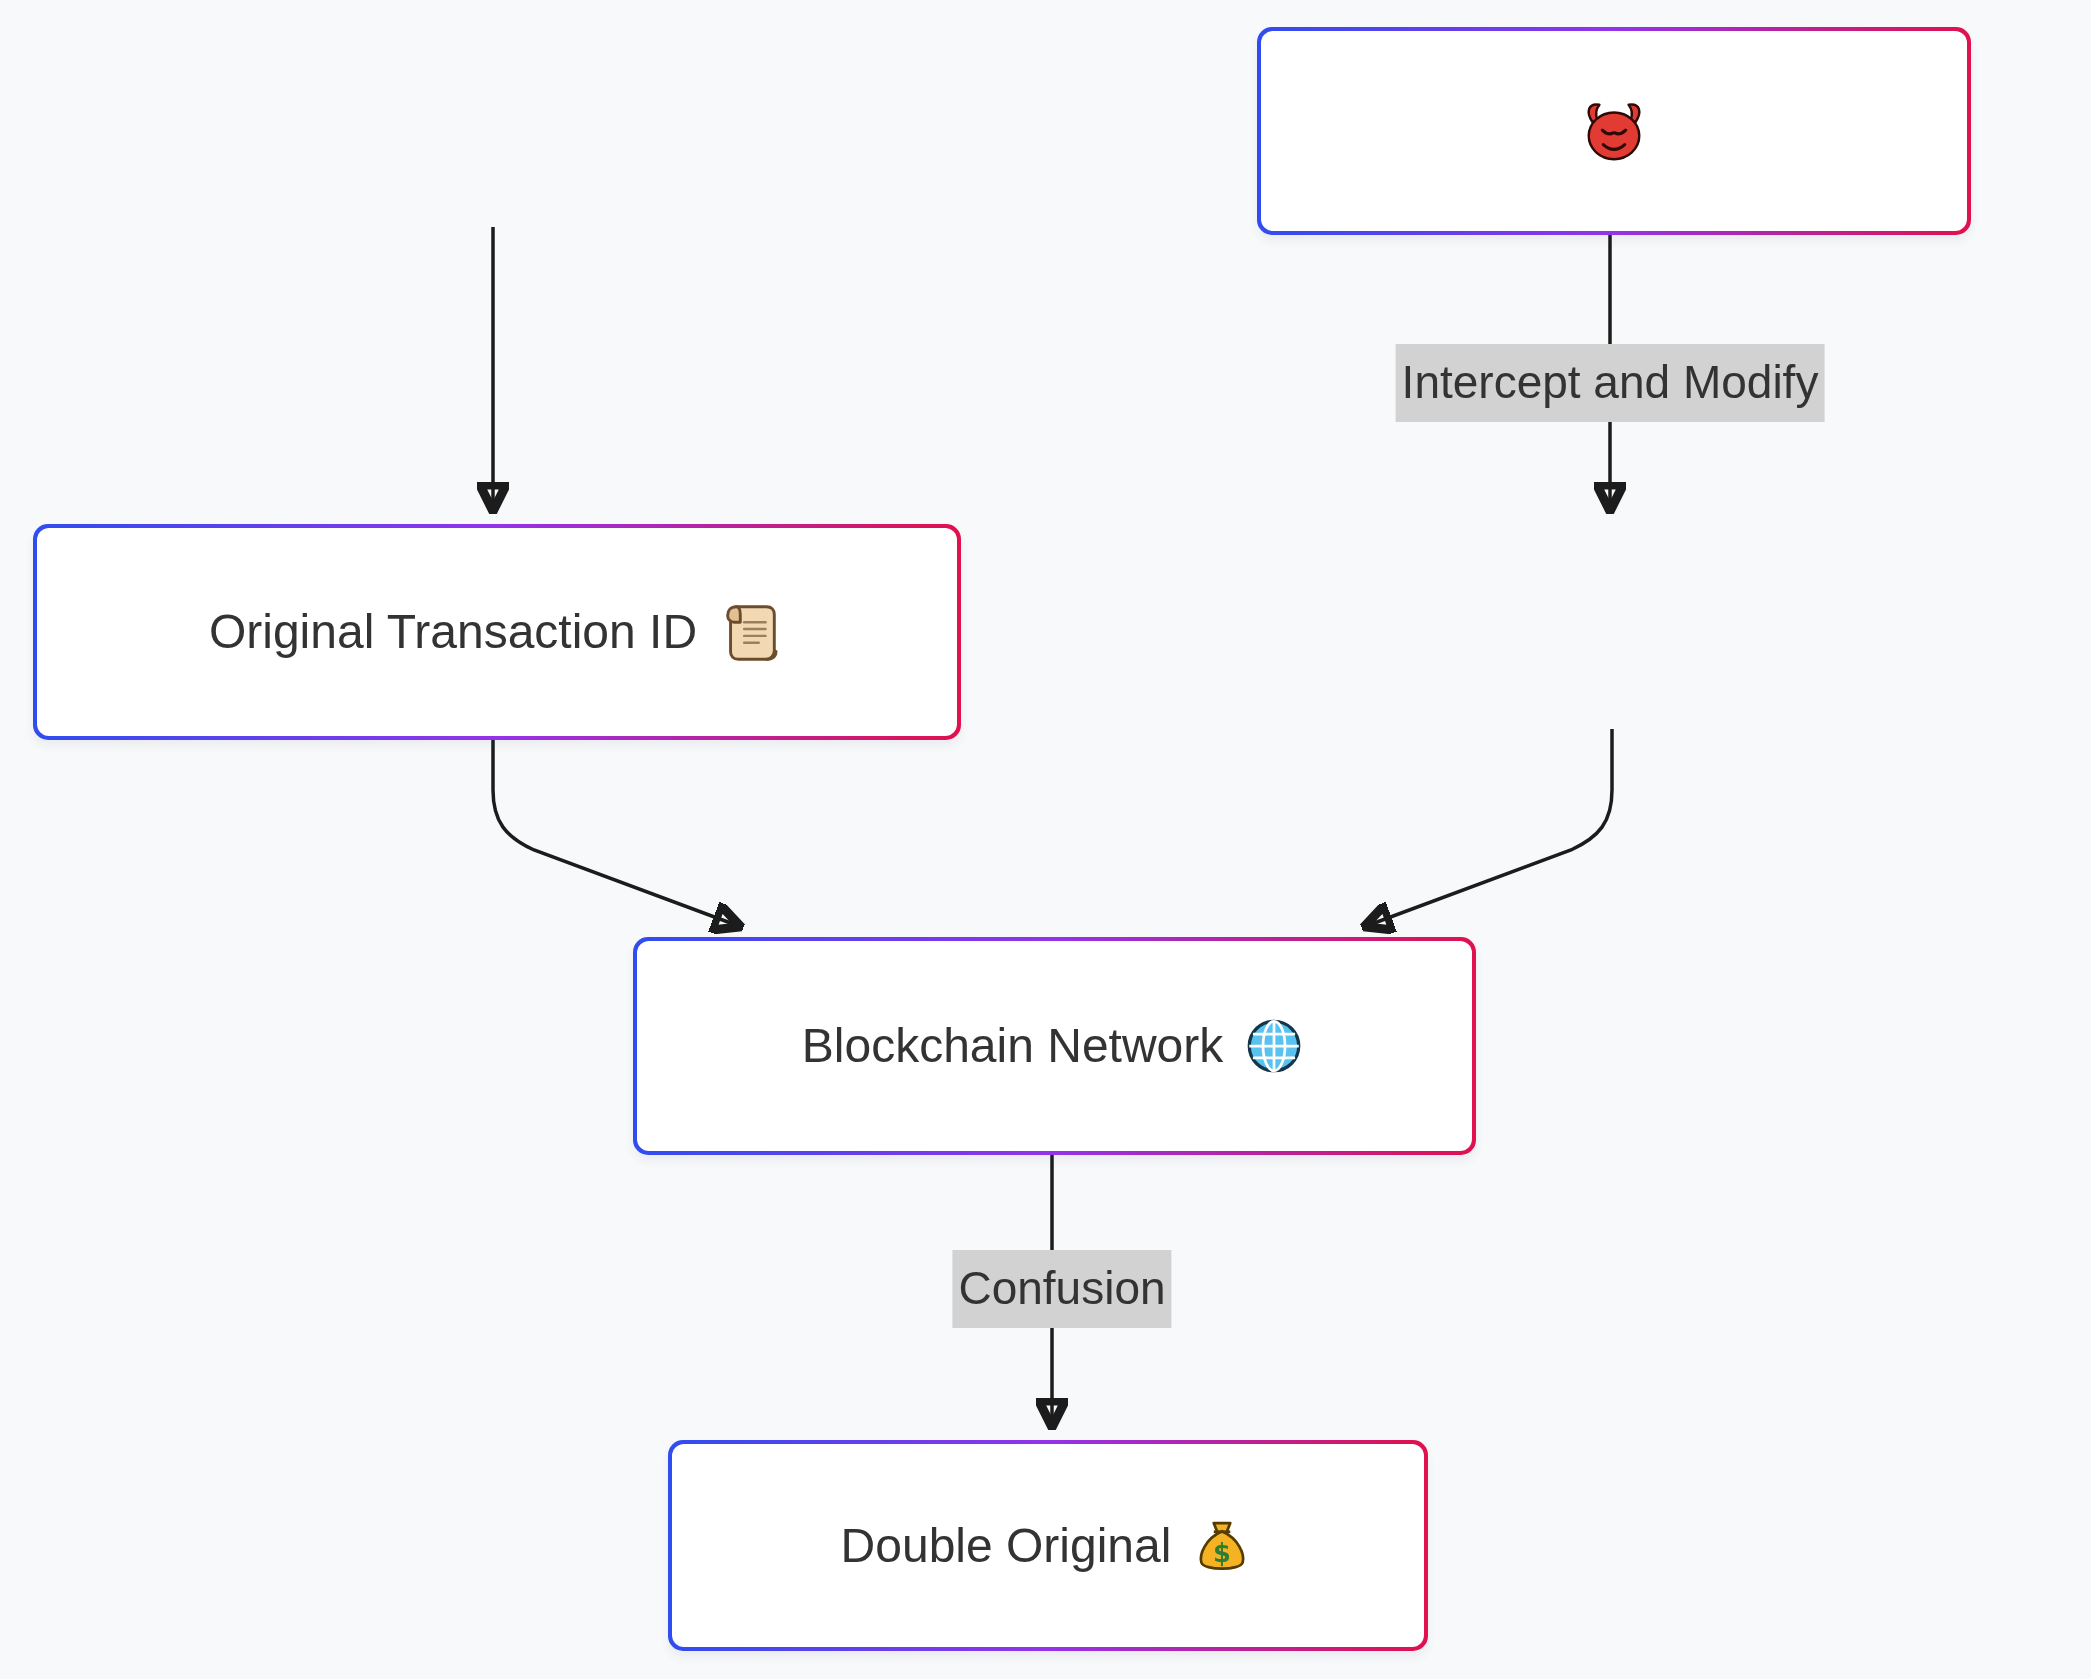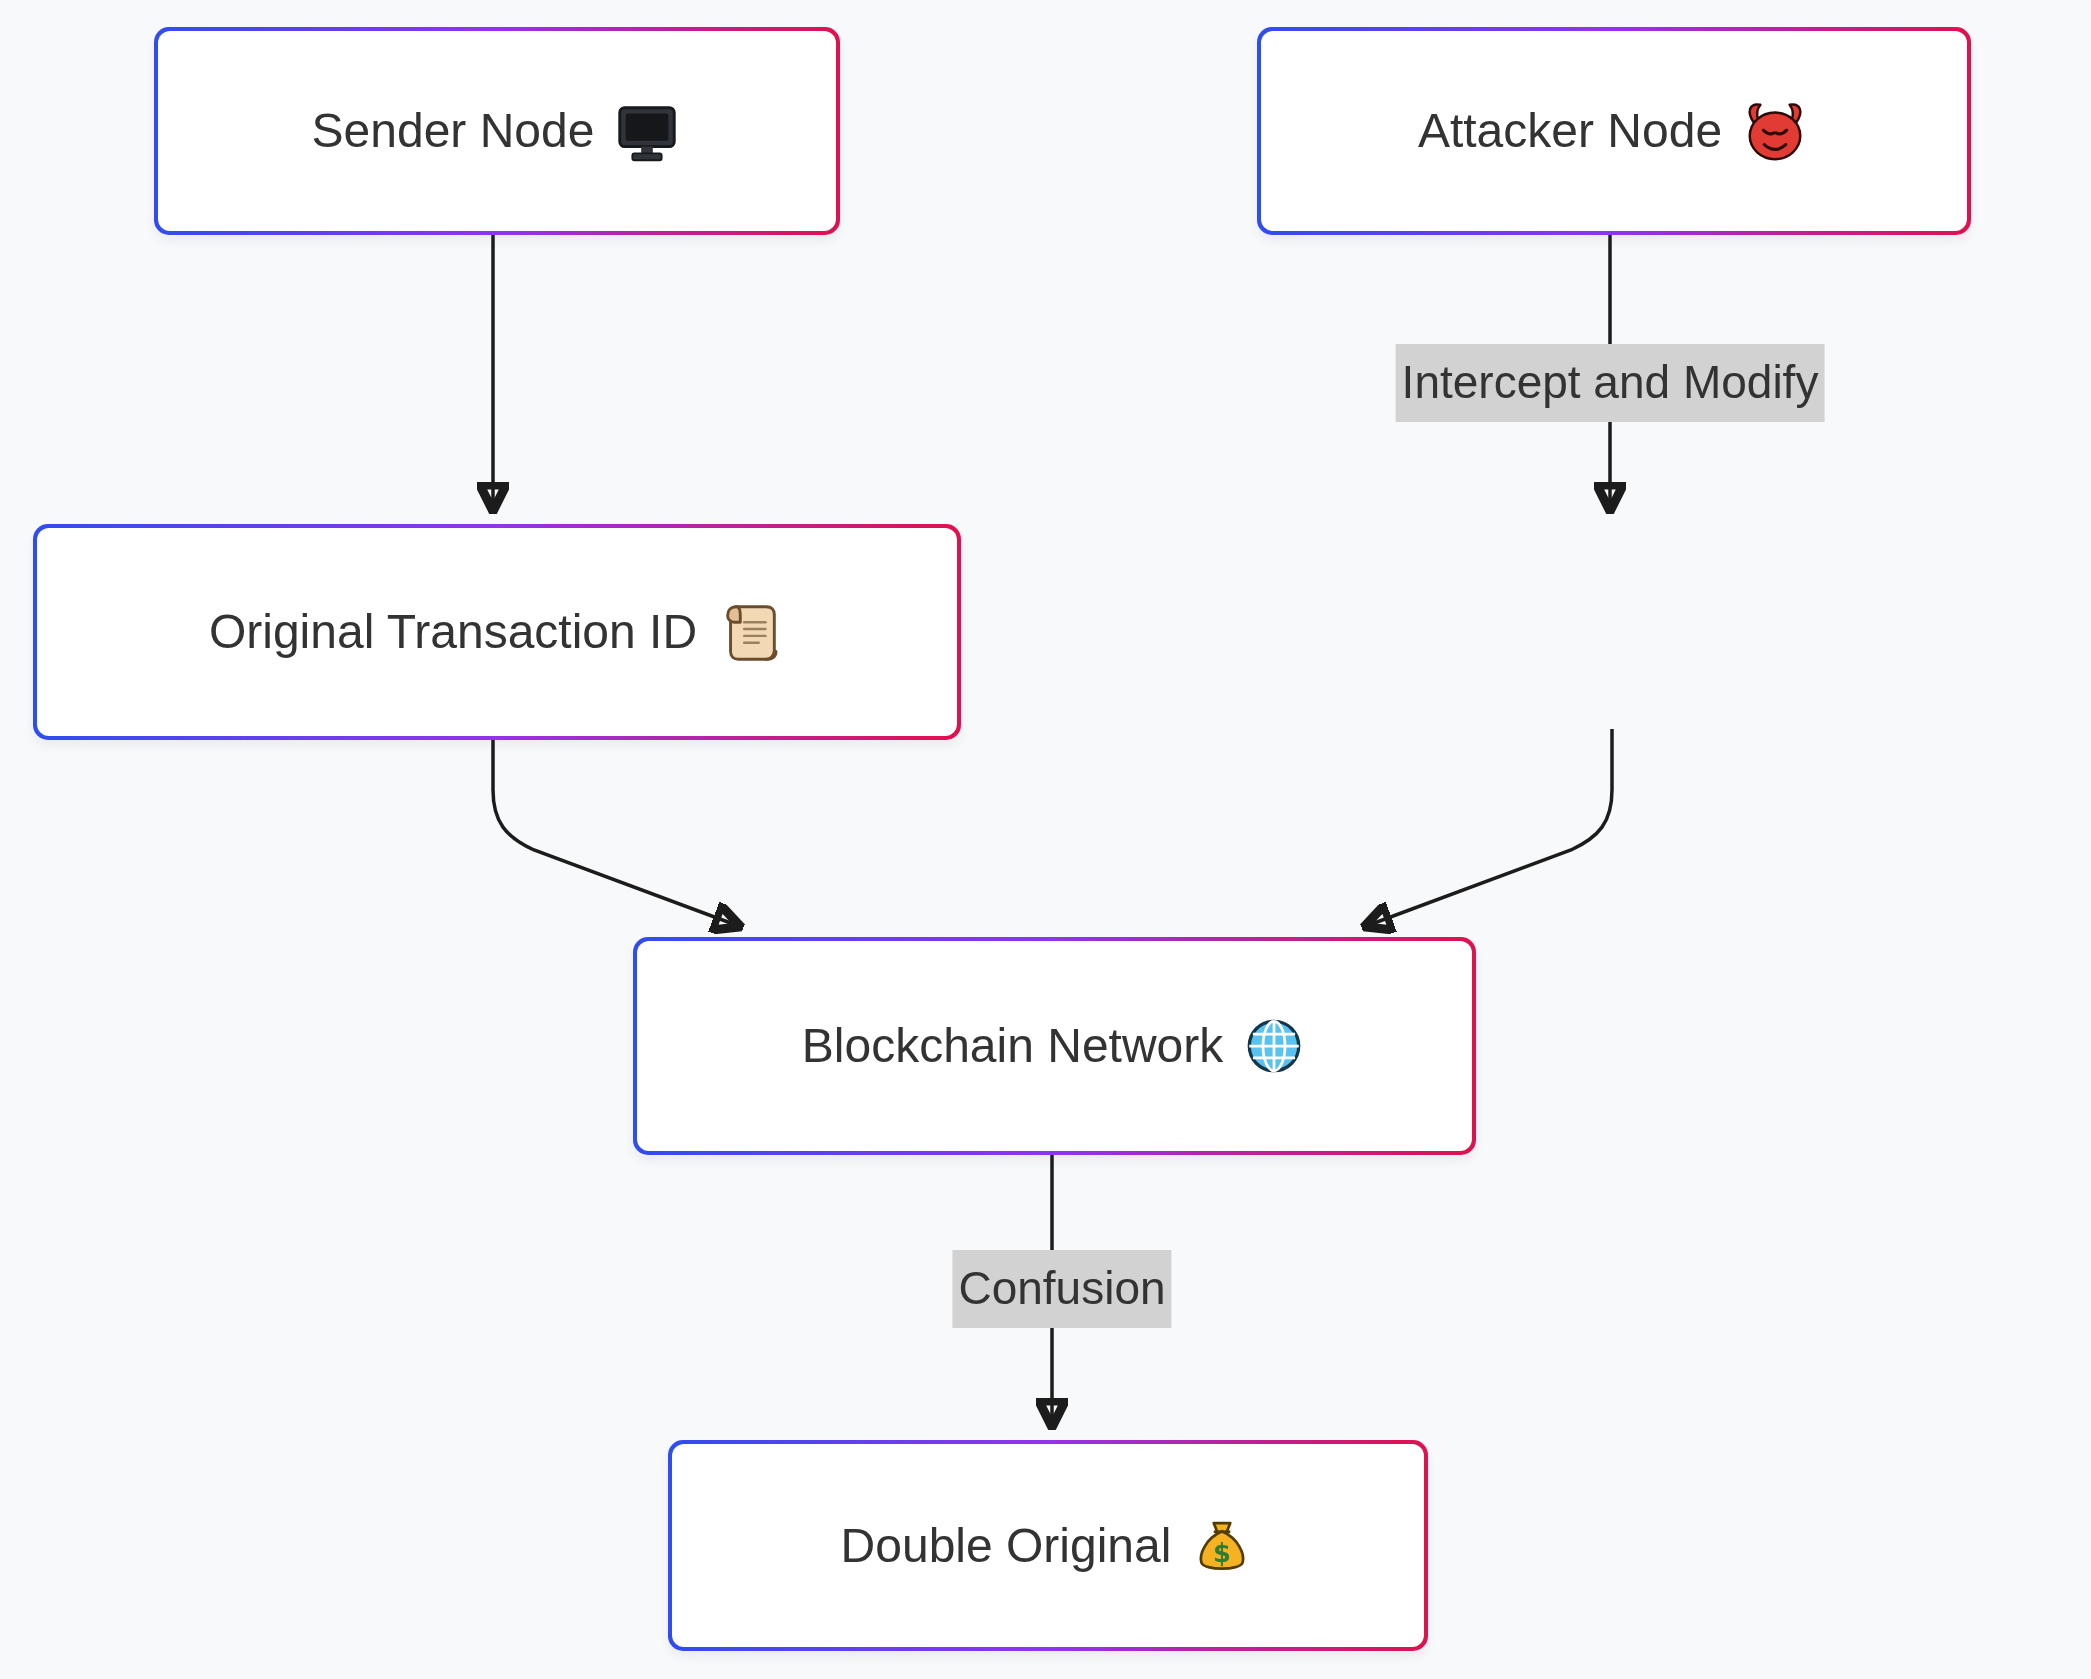--- a/index.html
+++ b/index.html
@@ -55,35 +55,23 @@
         <path d="M1,1 L11,6 L1,11 Z" fill="#1c1c1c" stroke="none"></path>
       </marker>
     </defs>
     <path d="M493,227 L493,506" marker-end="url(#arrow)"></path>
     <path d="M1610,227 L1610,506" marker-end="url(#arrow)"></path>
     <path d="M493,732 L493,790 C493,822 506,837 534,850 L736,925" marker-end="url(#arrow)"></path>
     <path d="M1612,729 L1612,790 C1612,822 1599,837 1571,850 L1369,925" marker-end="url(#arrow)"></path>
     <path d="M1052,1147 L1052,1422" marker-end="url(#arrow)"></path>
   </svg>
 
-  <div class="node" id="node-sender">
-    <div class="node-inner">
-      <span class="node-label">Sender Node</span>
-      <svg class="node-icon" width="70" height="70" viewBox="0 0 72 72">
-        <rect x="8" y="12" width="56" height="40" rx="5" fill="#31343a" stroke="#17191d" stroke-width="3"></rect>
-        <rect x="14" y="18" width="44" height="28" rx="2" fill="#15171a"></rect>
-        <rect x="30" y="52" width="12" height="7" fill="#31343a"></rect>
-        <rect x="21" y="59" width="30" height="7" rx="2" fill="#31343a" stroke="#17191d" stroke-width="2"></rect>
-      </svg>
-    </div>
-  </div>
 
   <div class="node" id="node-attacker">
     <div class="node-inner">
-      <span class="node-label">Attacker Node</span>
       <svg class="node-icon" width="70" height="70" viewBox="0 0 72 72">
         <path d="M14 27 C7 17 9 7 21 9 C17 14 17 20 19 25 Z" fill="#e23b33" stroke="#2d0a08" stroke-width="2.5" stroke-linejoin="round"></path>
         <path d="M58 27 C65 17 63 7 51 9 C55 14 55 20 53 25 Z" fill="#e23b33" stroke="#2d0a08" stroke-width="2.5" stroke-linejoin="round"></path>
         <ellipse cx="36" cy="41" rx="26" ry="24" fill="#e23b33" stroke="#2d0a08" stroke-width="2.5"></ellipse>
         <path d="M24 35 q6 6 11 3" stroke="#2d0a08" stroke-width="3.2" fill="none" stroke-linecap="round"></path>
         <path d="M48 35 q-6 6 -11 3" stroke="#2d0a08" stroke-width="3.2" fill="none" stroke-linecap="round"></path>
         <path d="M25 50 q11 10 22 0" stroke="#2d0a08" stroke-width="3.2" fill="none" stroke-linecap="round"></path>
       </svg>
     </div>
   </div>

